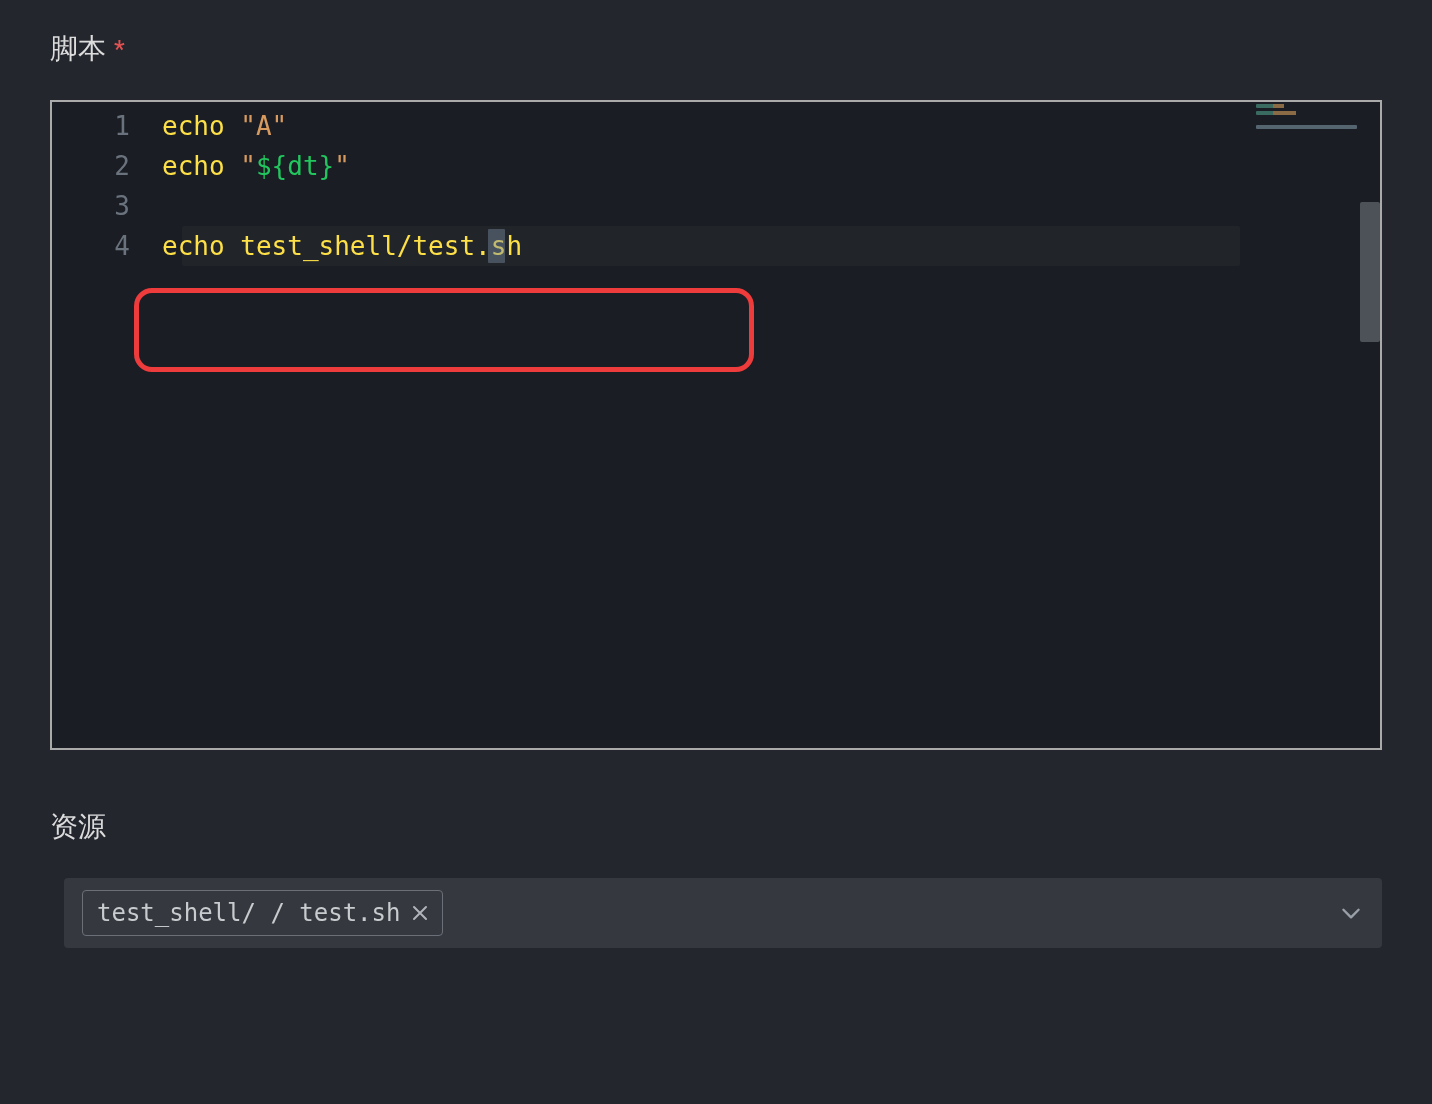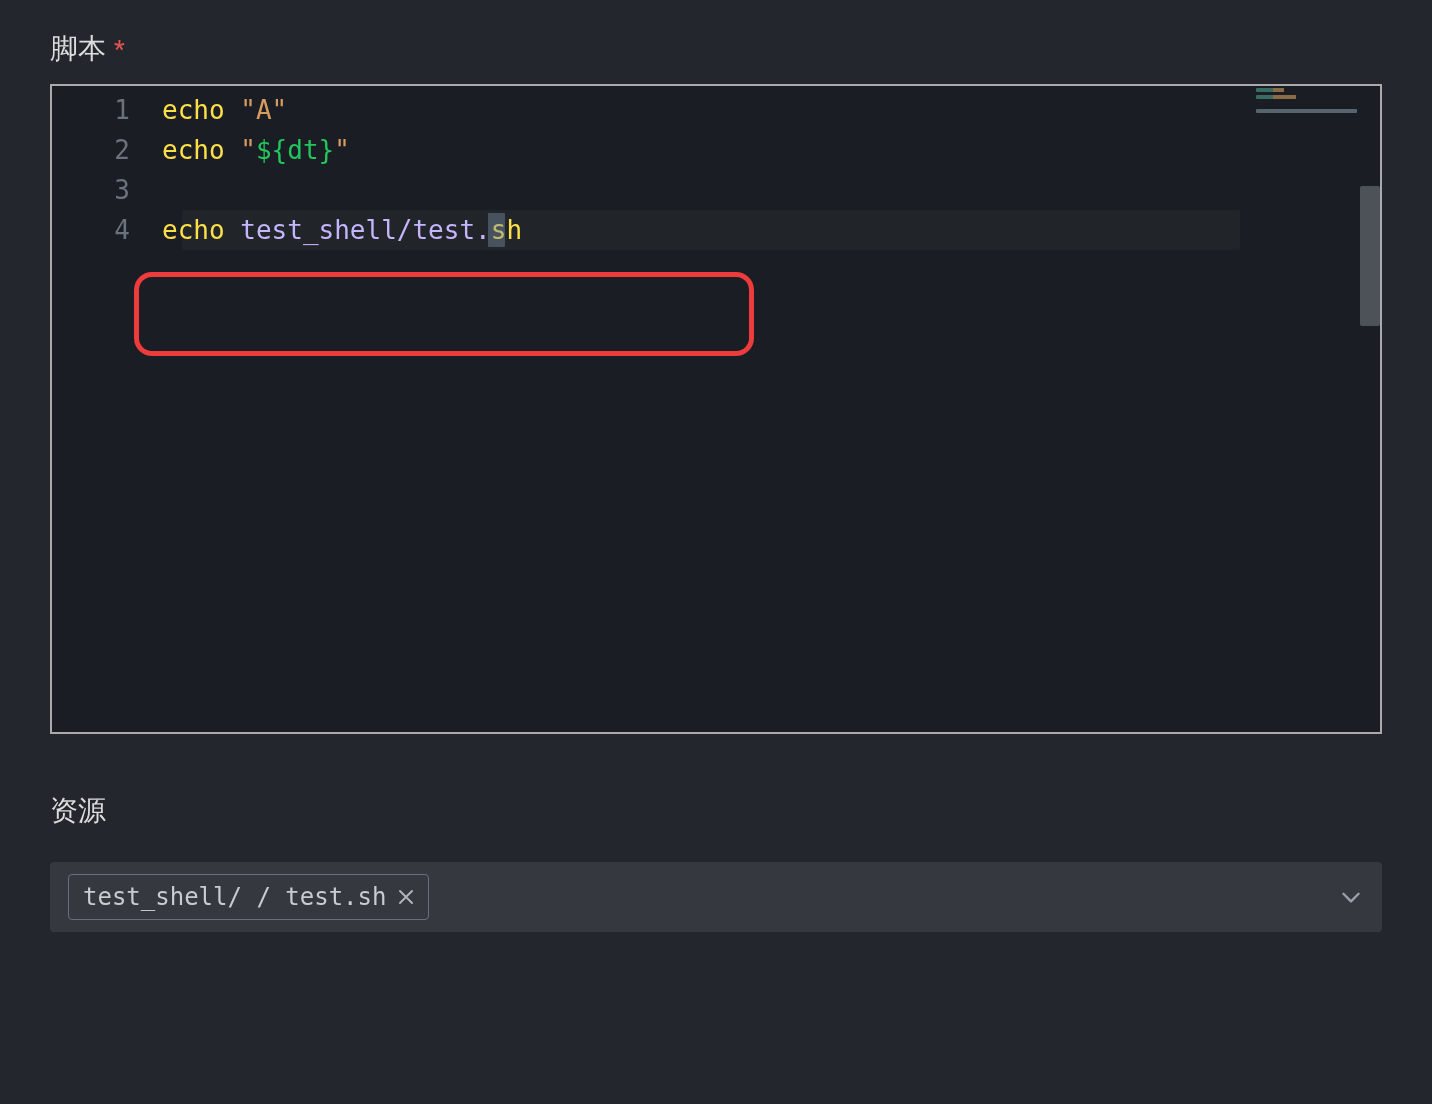--- a/index.html
+++ b/index.html
@@ -16,21 +16,21 @@
       padding: 0;
       overflow: hidden;
     }
     .container {
       padding: 30px 50px;
     }
     .section-label {
       font-size: 28px;
       font-weight: 500;
       color: #dcdcdc;
-      margin-bottom: 16px;
+      margin-bottom: 32px;
       display: flex;
       align-items: center;
       gap: 8px;
     }
     .required-star {
       color: #e25252;
       font-size: 24px;
     }
     .editor-wrapper {
       border: 2px solid #aaaaaa;
@@ -76,21 +76,21 @@
       left: 130px;
       right: 140px;
       top: 124px;
       height: 40px;
       background-color: rgba(255,255,255,0.03);
       border-radius: 2px;
     }
     .tok-cmd { color: #fde047; }
     .tok-string { color: #d89b5f; }
     .tok-var { color: #22c55e; }
-    .tok-plain { color: #c4b5fd; }
+    .tok-plain { color: #fde047; }
     .cursor-selection {
       position: absolute;
       background-color: rgba(120, 140, 160, 0.45);
       width: 17px;
       height: 34px;
       left: 326px;
       top: 3px;
       border-radius: 1px;
     }
     .highlight-box {
@@ -146,20 +146,21 @@
       margin-bottom: 32px;
     }
     .resources-bar {
       background-color: #35383f;
       border-radius: 4px;
       padding: 12px 18px;
       display: flex;
       align-items: center;
       justify-content: space-between;
       min-height: 62px;
+      margin-left: 14px;
     }
     .chip {
       display: inline-flex;
       align-items: center;
       border: 1.5px solid #6a6f78;
       border-radius: 4px;
       padding: 8px 14px;
       gap: 12px;
       font-family: "SF Mono", "Menlo", "Consolas", monospace;
       font-size: 24px;

